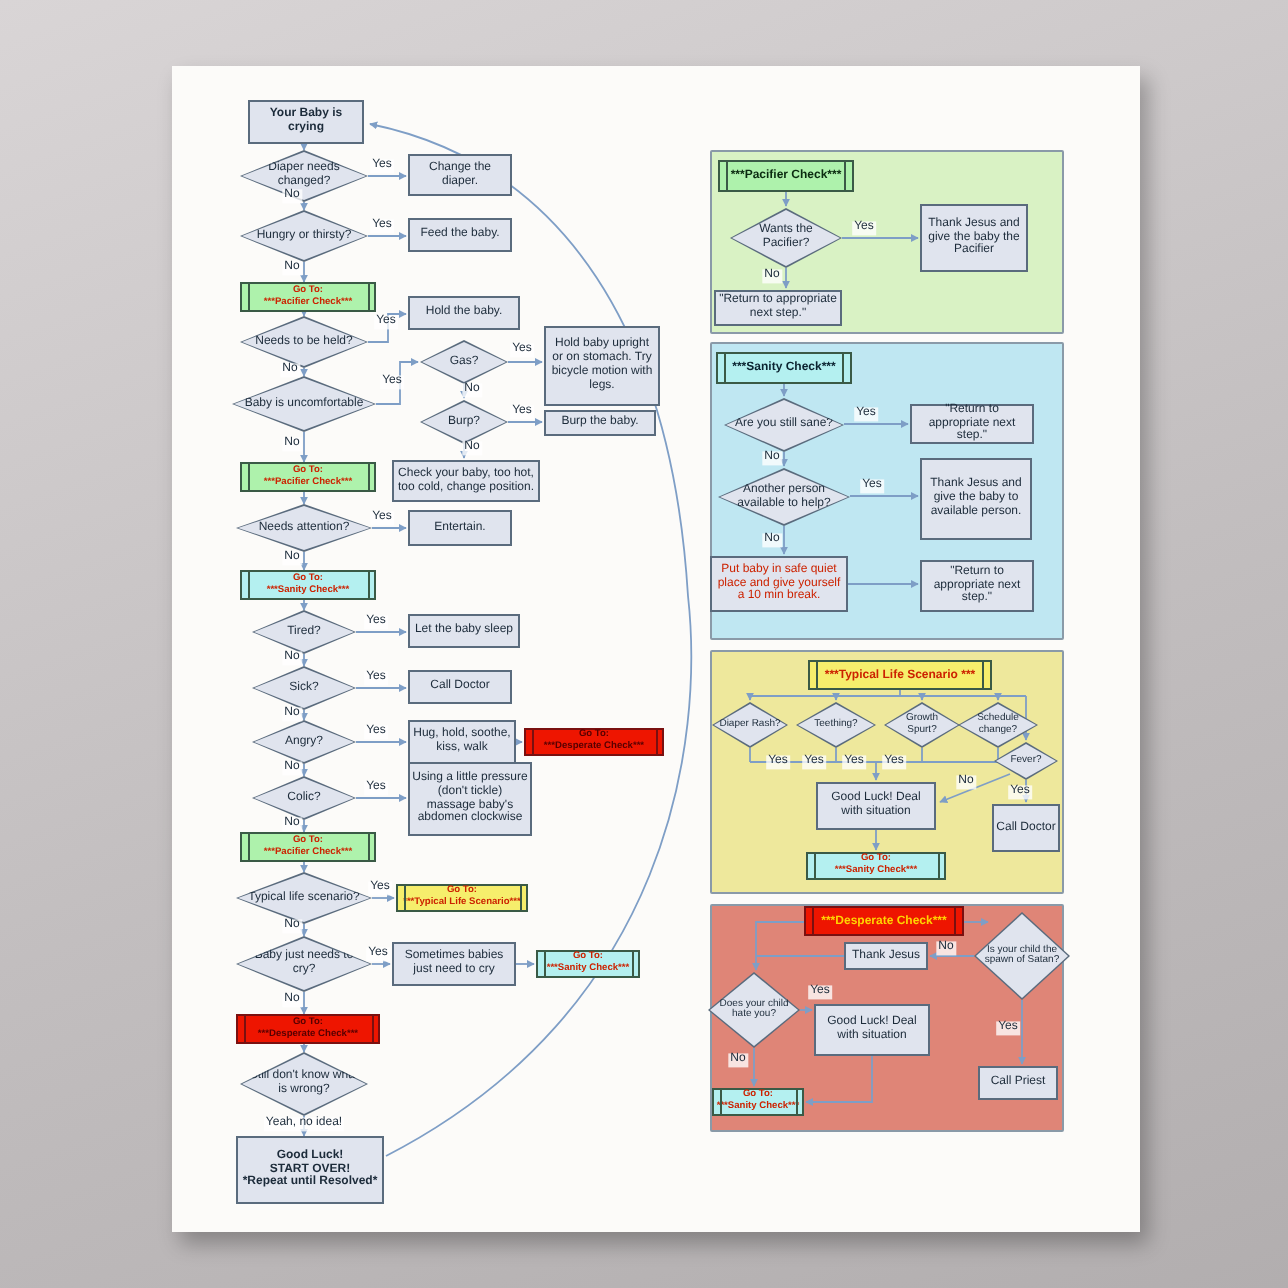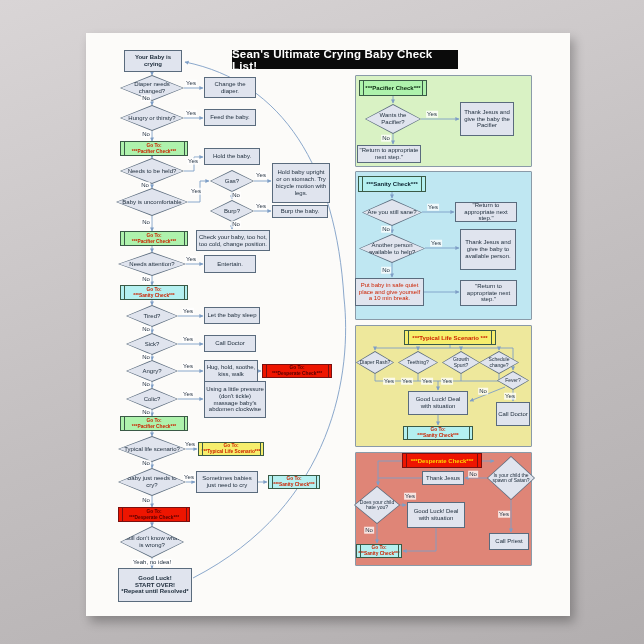--- a/index.html
+++ b/index.html
@@ -129,23 +129,20 @@
       <path d="M402,461 H378 V485" marker-end="url(#ah)"></path>
       <path d="M487,478 H465" marker-end="url(#ah)"></path>
       <path d="M422,478 H378"></path>
       <path d="M400,505 H406" marker-end="url(#ah)"></path>
       <path d="M511,500 V532" marker-end="url(#ah)"></path>
       <path d="M377,524 V543" marker-end="url(#ah)"></path>
       <path d="M436,528 V551 H403" marker-end="url(#ah)"></path>
     </g>
   </svg>
 
-  <div class="titlebar">
-    <span>Sean's Ultimate Crying Baby Check List!</span>
-  </div>
 
   <div class="panel p-pacifier" style="left:355px;top:75px;width:177px;height:92px;"></div>
   <div class="panel p-sanity" style="left:355px;top:171px;width:177px;height:149px;"></div>
   <div class="panel p-typical" style="left:355px;top:325px;width:177px;height:122px;"></div>
   <div class="panel p-desperate" style="left:355px;top:452px;width:177px;height:114px;"></div>
 
   <div class="nbox bold" style="left:124px;top:50px;width:58px;height:22px;">
       <span>Your Baby is crying</span>
     </div>
 

